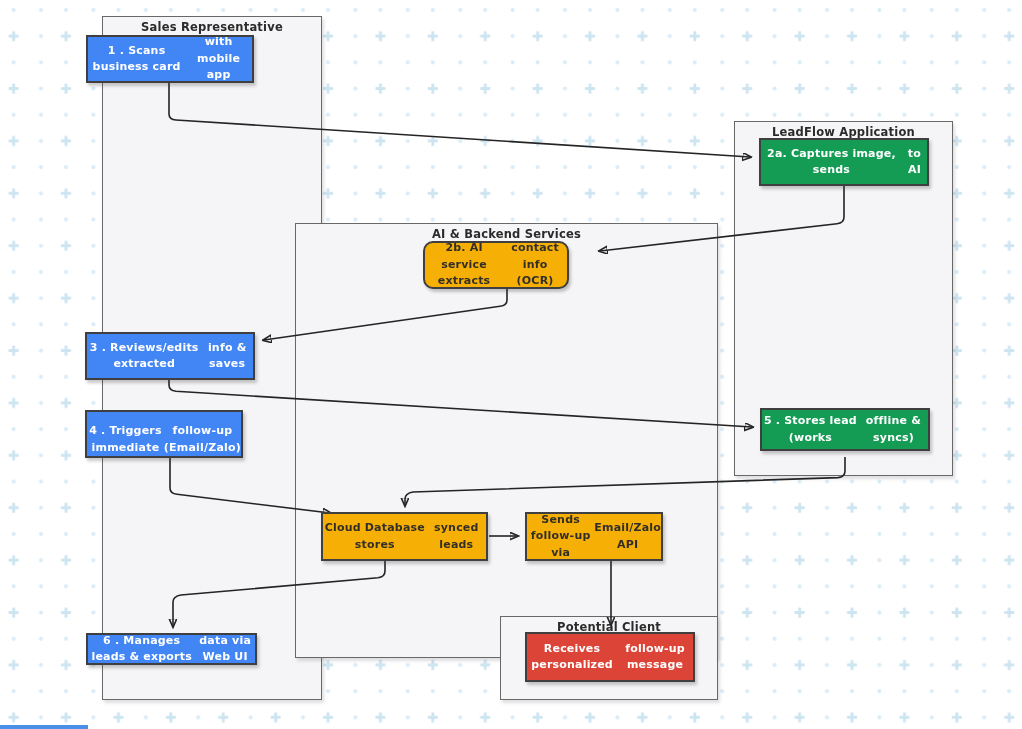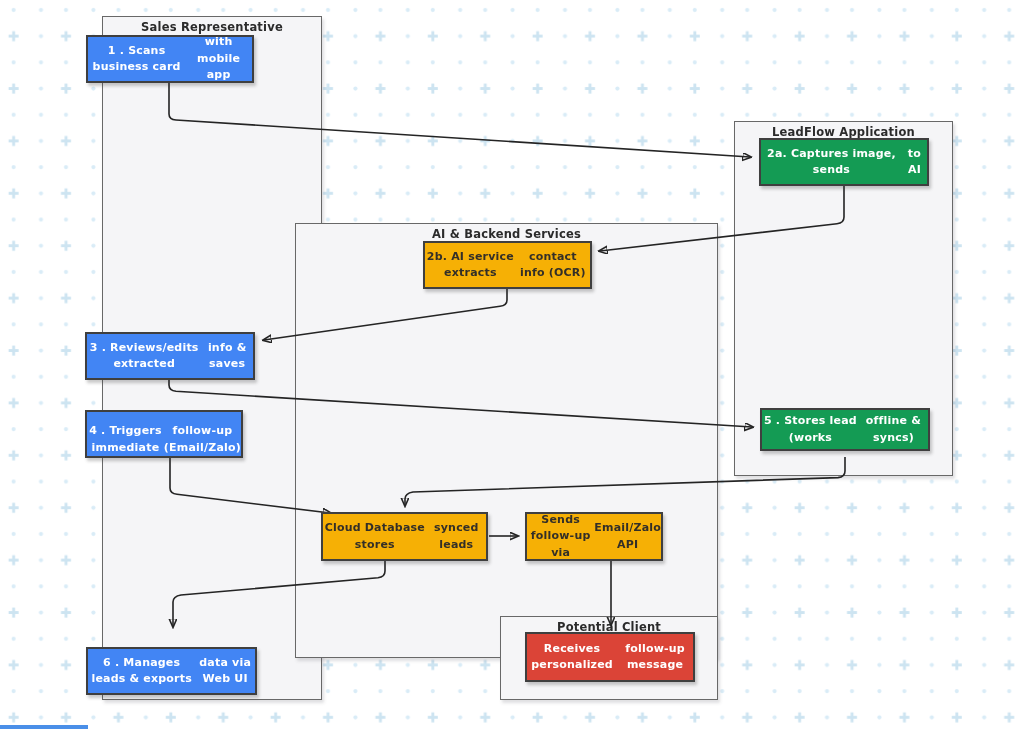--- a/index.html
+++ b/index.html
@@ -88,21 +88,21 @@
 <div class="node blue" style="left:86px;top:35px;width:168px;height:48px;">
   <span>1 . Scans business card</span>
   <span>with mobile app</span>
 </div>
 
 <div class="node green" style="left:759px;top:138px;width:170px;height:48px;justify-content:center;">
   <span>2a. Captures image, sends</span>
   <span>to AI</span>
 </div>
 
-<div class="node yellow" style="left:423px;top:241px;width:169px;height:48px;">
+<div class="node yellow" style="left:423px;top:241px;width:146px;height:48px;border-radius:10px;">
   <span>2b. AI service extracts</span>
   <span>contact info (OCR)</span>
 </div>
 
 <div class="node blue" style="left:85px;top:332px;width:170px;height:48px;">
   <span>3 . Reviews/edits extracted</span>
   <span>info &amp; saves</span>
 </div>
 
 <div class="node blue" style="left:85px;top:410px;width:158px;height:48px;align-items:flex-end;">
@@ -118,21 +118,21 @@
 <div class="node yellow" style="left:321px;top:512px;width:167px;height:49px;">
   <span>Cloud Database stores</span>
   <span>synced leads</span>
 </div>
 
 <div class="node yellow" style="left:525px;top:512px;width:138px;height:49px;">
   <span>Sends follow-up via</span>
   <span>Email/Zalo API</span>
 </div>
 
-<div class="node blue" style="left:86px;top:647px;width:171px;height:48px;">
+<div class="node blue" style="left:86px;top:633px;width:171px;height:32px;">
   <span>6 . Manages leads &amp; exports</span>
   <span>data via Web UI</span>
 </div>
 
 <div class="node red" style="left:525px;top:632px;width:170px;height:50px;">
   <span>Receives personalized</span>
   <span>follow-up message</span>
 </div>
 
 <div id="scrollbar-fragment"></div>

